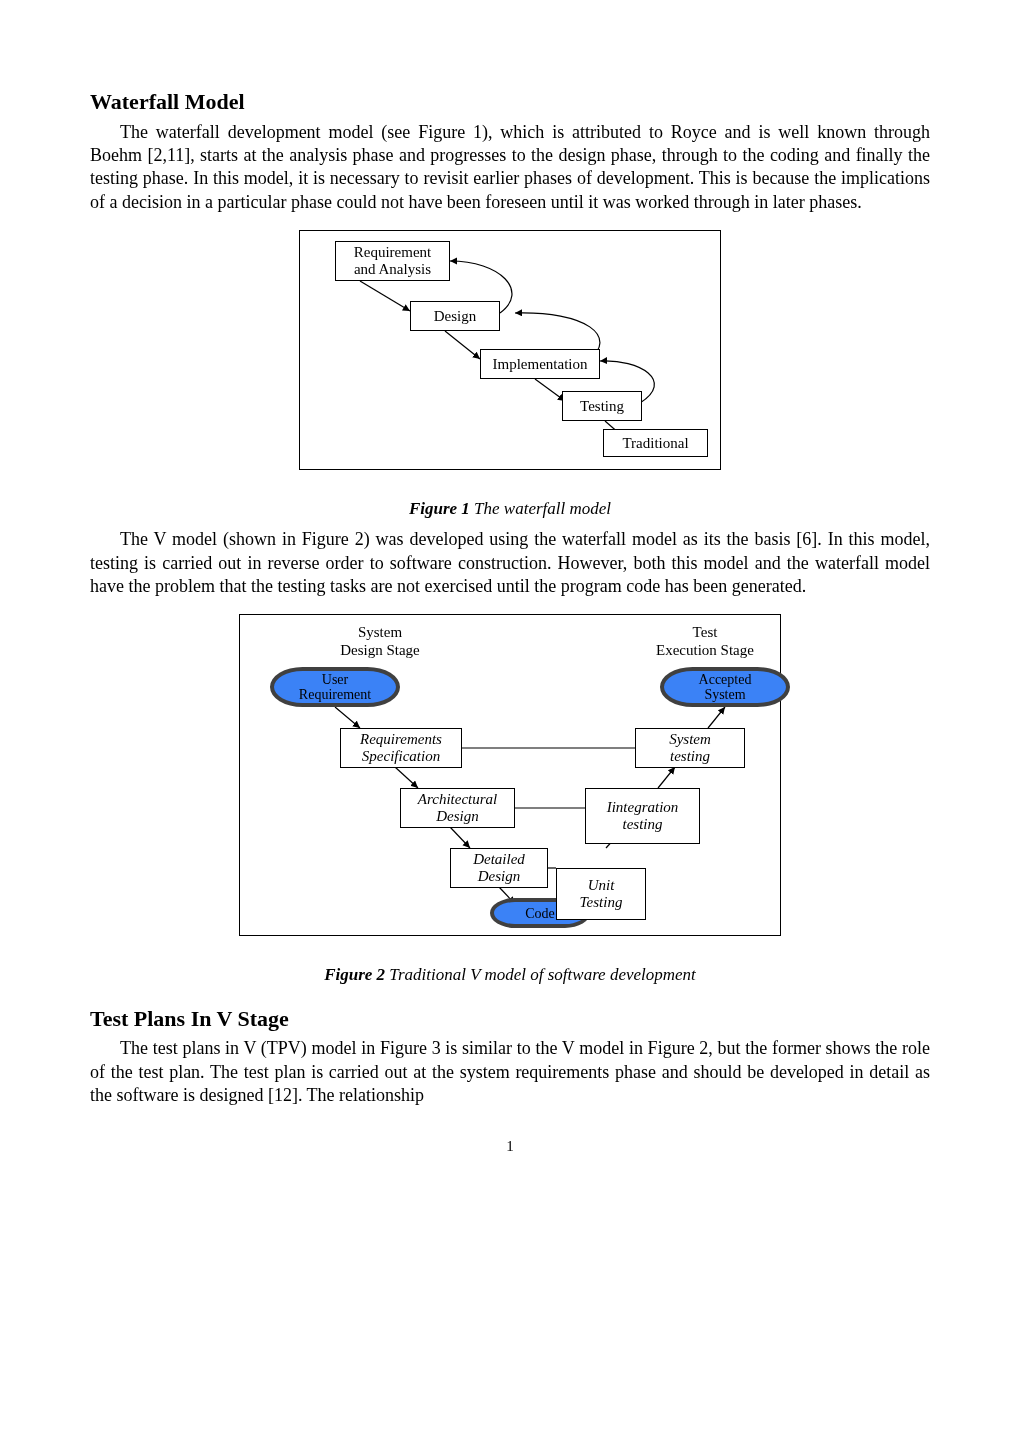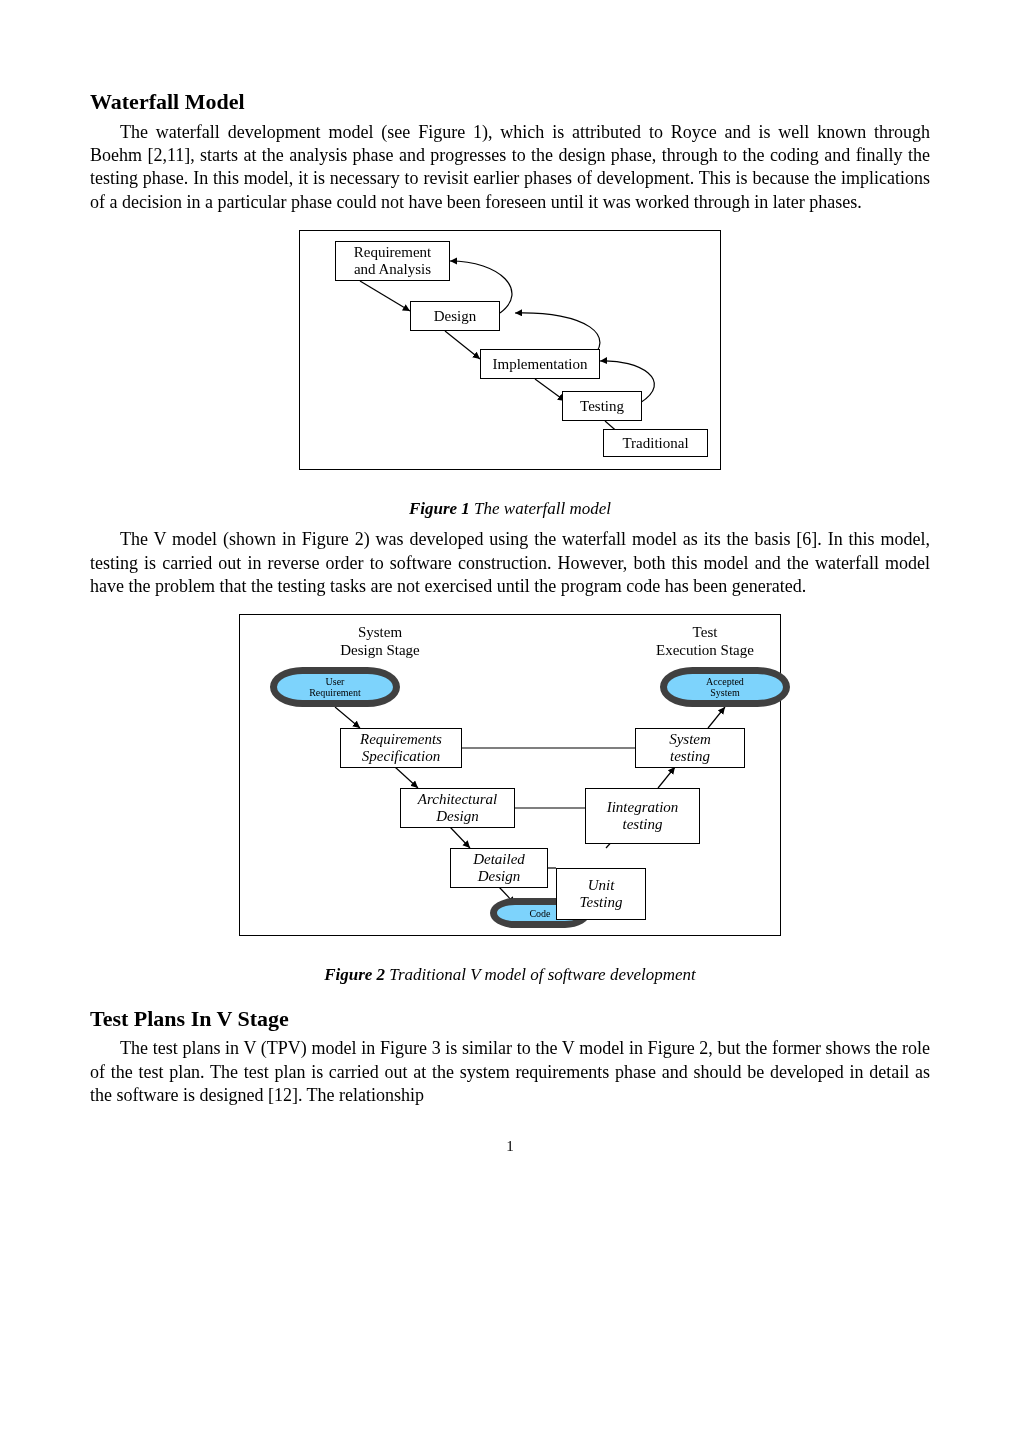--- a/index.html
+++ b/index.html
@@ -62,29 +62,29 @@
     line-height: 1.15;
     padding: 2px 4px;
     box-sizing: border-box;
   }
   svg { position: absolute; top: 0; left: 0; }
   svg .arrow { stroke: #000; stroke-width: 1.2; fill: none; }
 
   
   .v-oval {
     position: absolute;
-    border: 7px solid #404040;
+    border: 4px solid #404040;
     border-radius: 50% / 100%;
-    font-size: 10px;
+    font-size: 14px;
     text-align: center;
     display: flex;
     align-items: center;
     justify-content: center;
     line-height: 1.1;
-    background: #7dd3fc;
+    background: #3b82f6;
     padding: 0 4px;
     box-sizing: border-box;
   }
   .v-rect {
     position: absolute;
     border: 1px solid #000;
     font-size: 15px;
     font-style: italic;
     text-align: center;
     display: flex;

